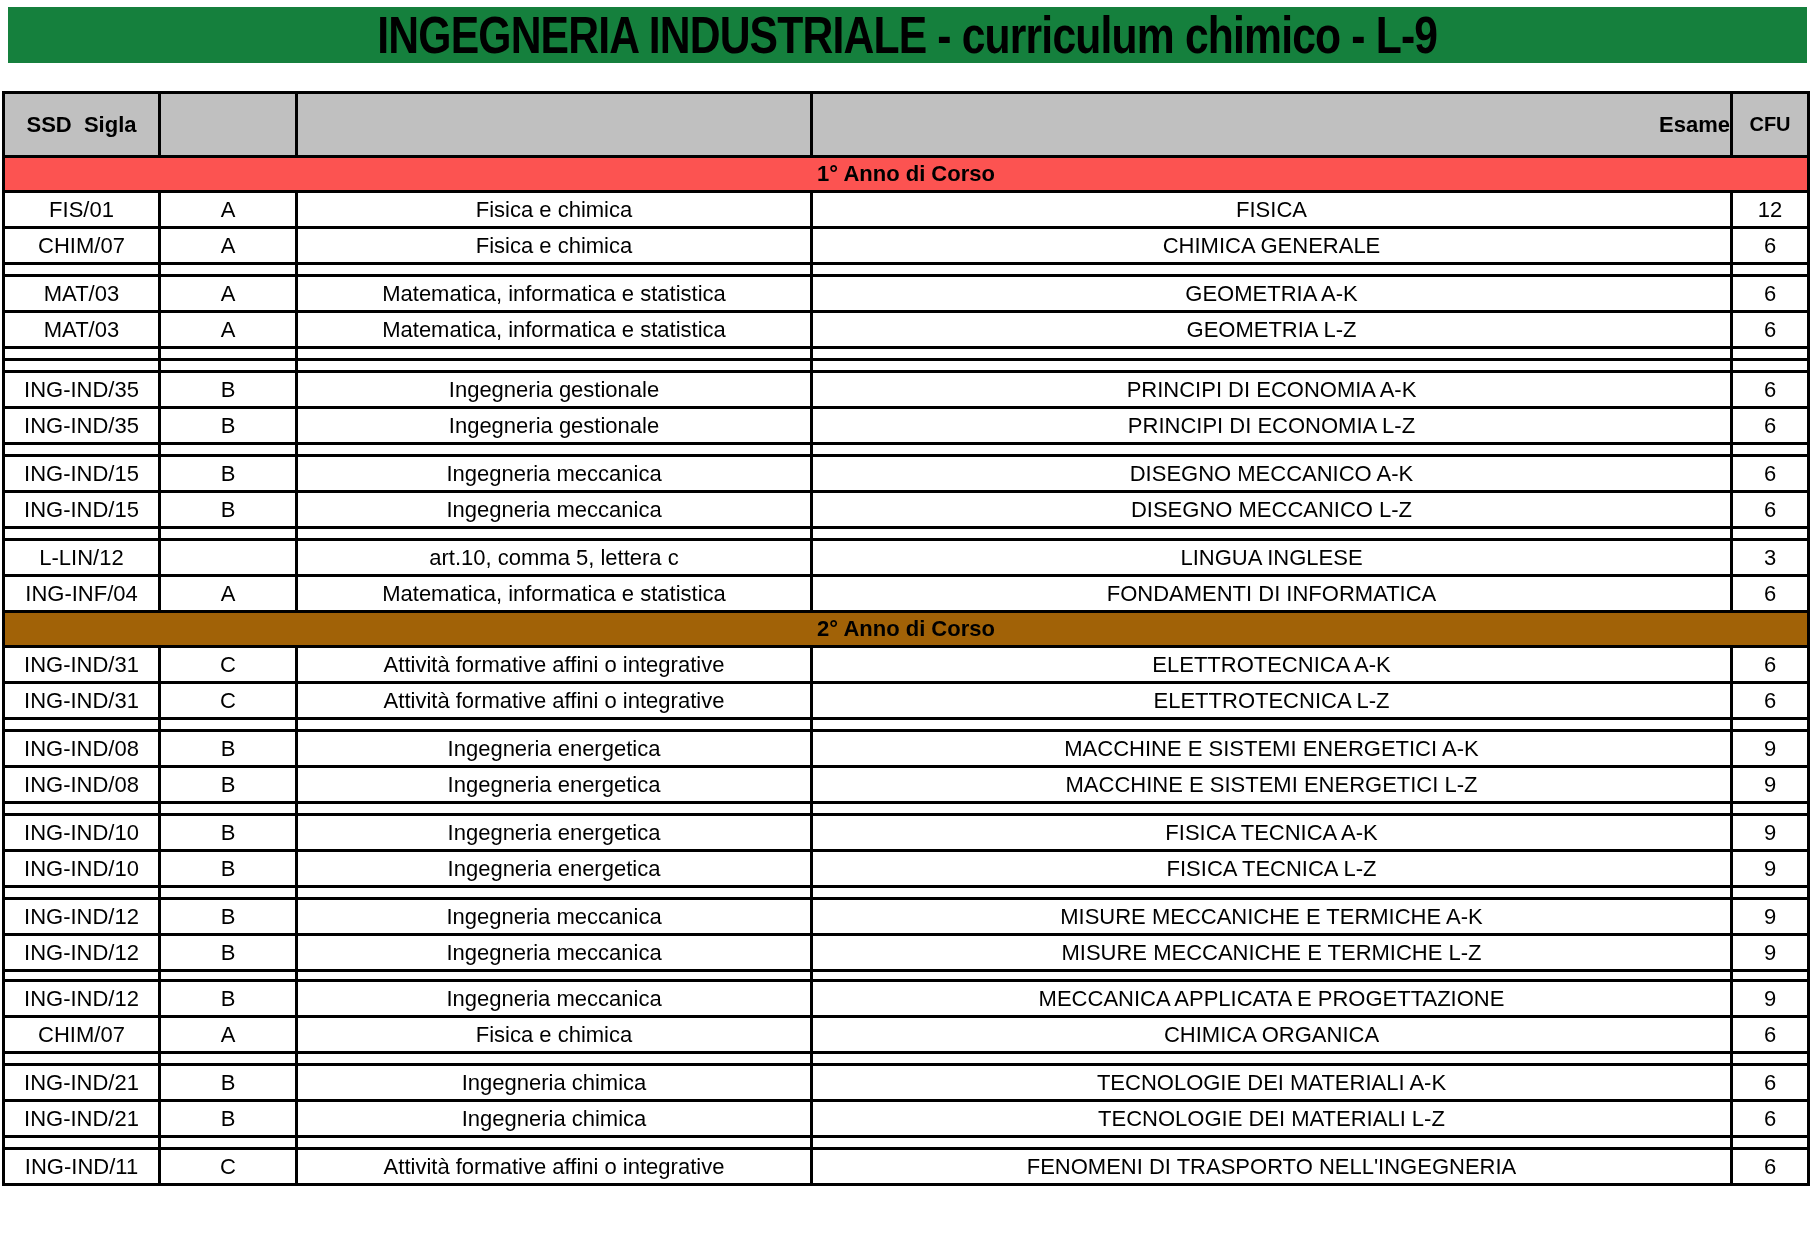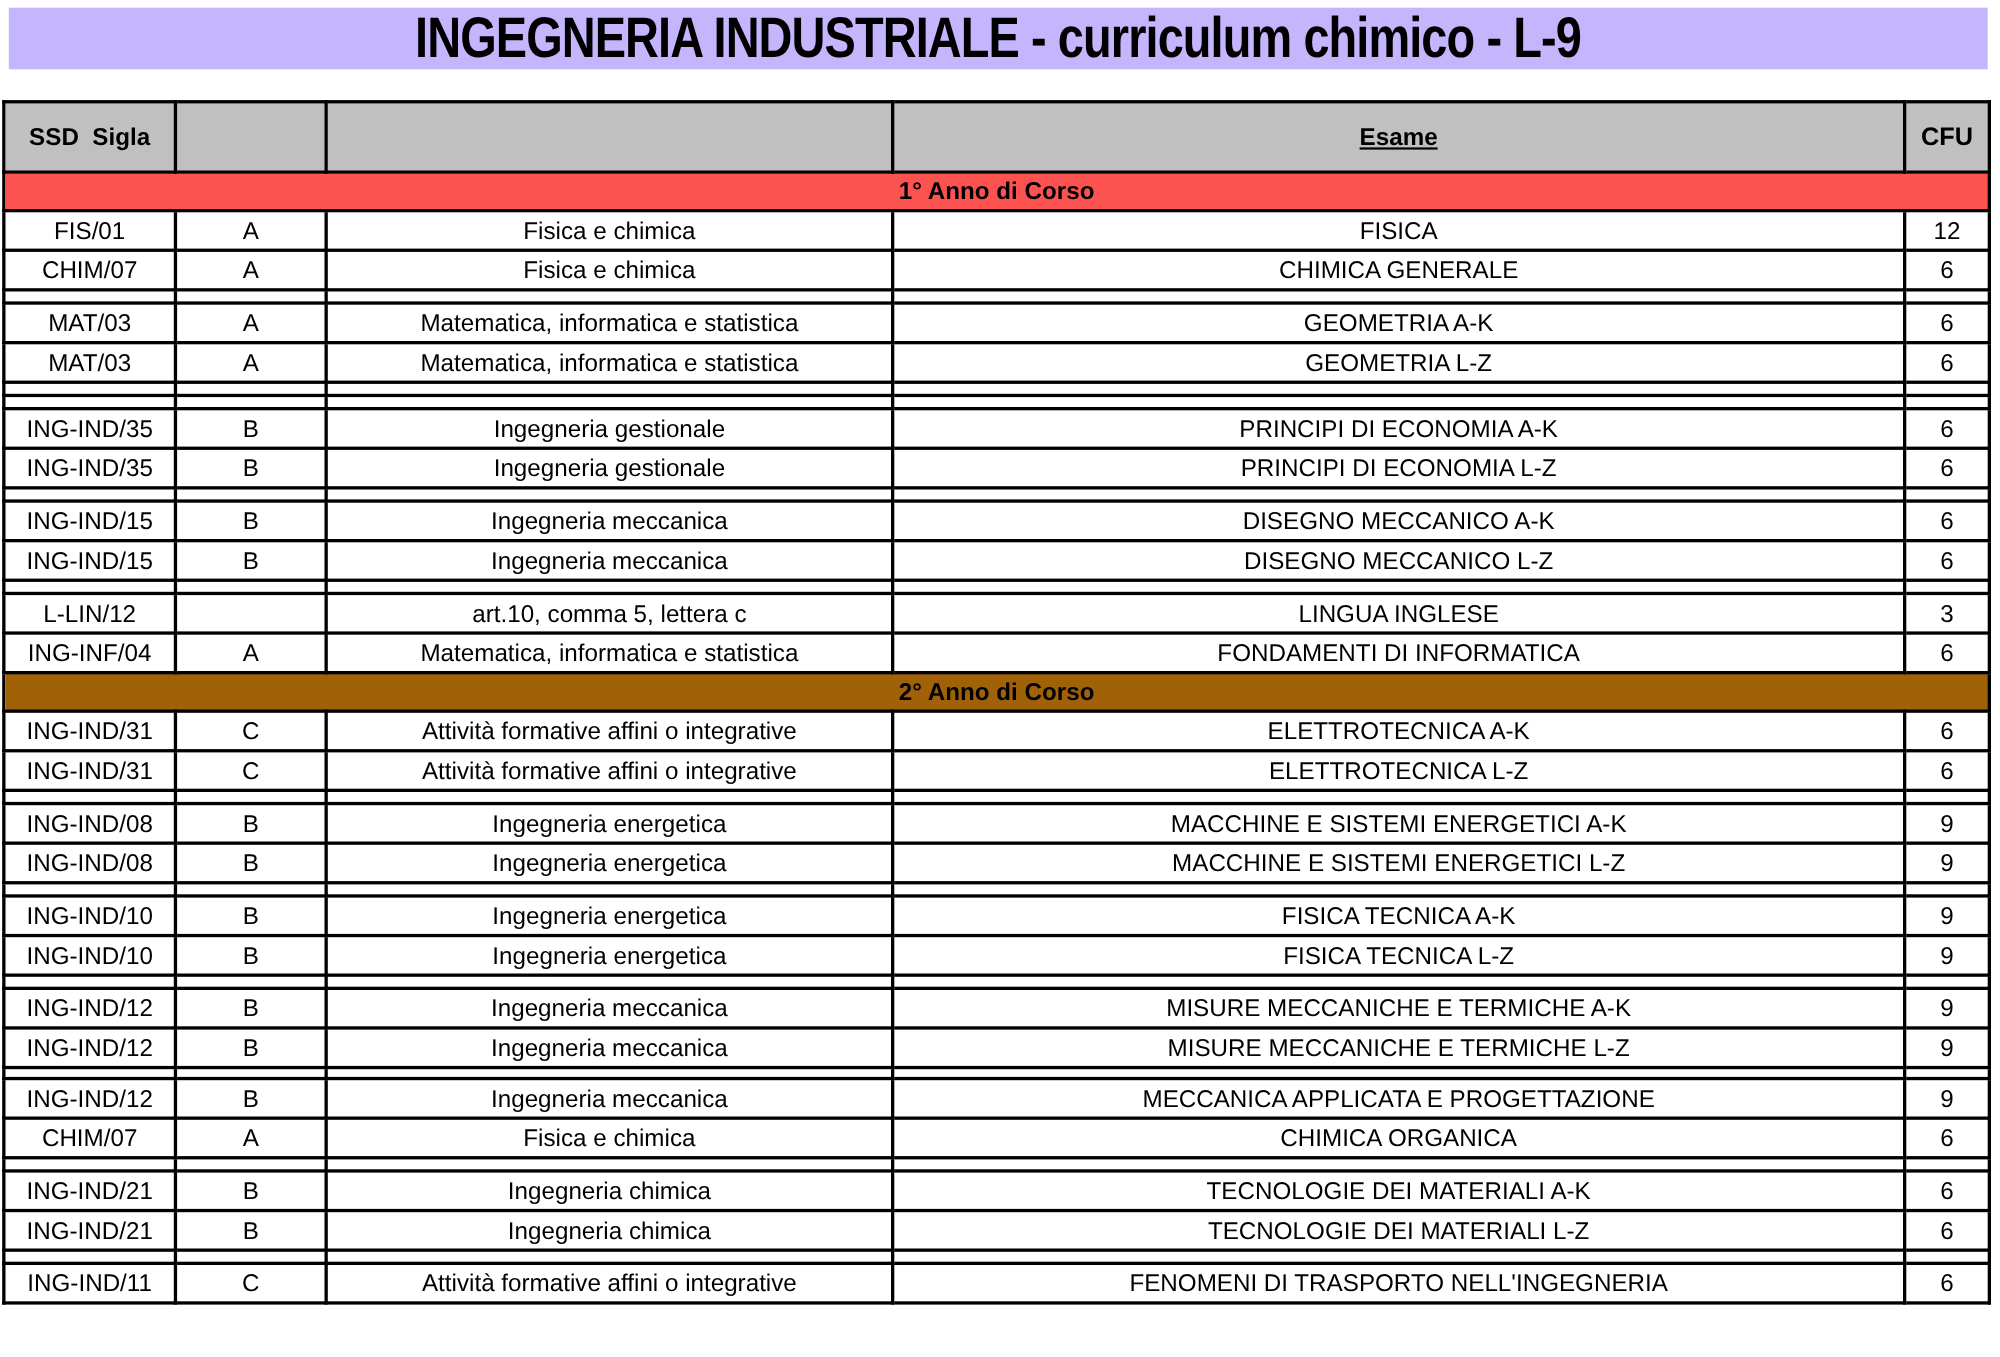--- a/index.html
+++ b/index.html
@@ -22,33 +22,33 @@
     border-collapse:collapse;table-layout:fixed;width:1805px;
   }
   table.curriculum td{
     border:3px solid #000;padding:0;overflow:hidden;
     font-size:22px;line-height:1.05;vertical-align:middle;
     text-align:center;white-space:nowrap;
   }
   tr.hdr{height:64px;}
   tr.hdr td{font-weight:bold;}
   td.c-esame{text-align:left;padding-left:4px;}
-  tr.hdr td.c-esame{text-align:center;padding-left:0;text-decoration:underline;}
+  tr.hdr td.c-esame{text-align:right;padding-left:0;}
   tr.hdr td.c-ssd{white-space:pre;}
-  tr.hdr td.c-cfu{font-size:23px;}
+  tr.hdr td.c-cfu{font-size:20px;}
   tr.section{height:35px;}
   tr.section td{font-weight:bold;text-align:center;}
   tr.course{height:36px;}
   tr.spacer{height:12px;}
   tr.spacer.thin{height:10px;}
 </style>
 </head>
 <body>
 
-<div class="banner" style="background: #c4b5fd;">
+<div class="banner" style="background: #15803d;">
   <div class="banner-text">INGEGNERIA INDUSTRIALE - curriculum chimico - L-9</div>
 </div>
 
 <table class="curriculum">
   <colgroup>
     <col style="width:156px">
       <col style="width:137px">
       <col style="width:515px">
       <col style="width:920px">
       <col style="width:77px">

